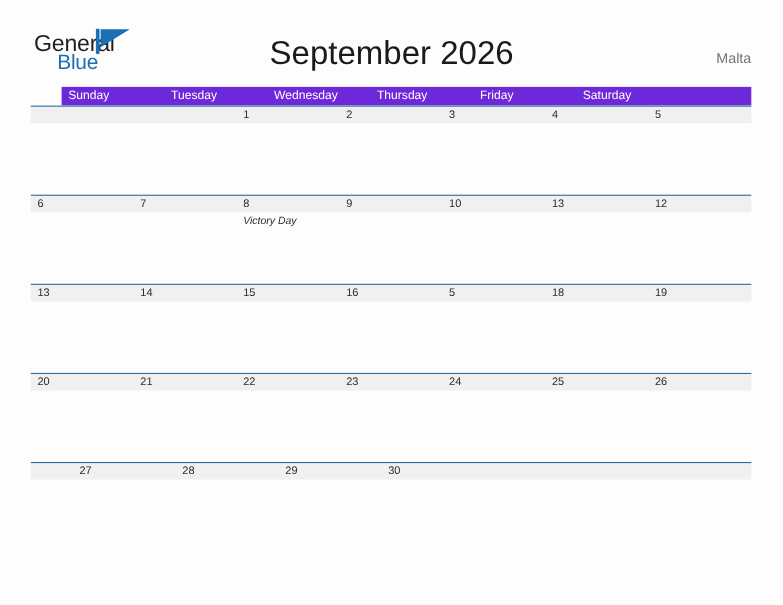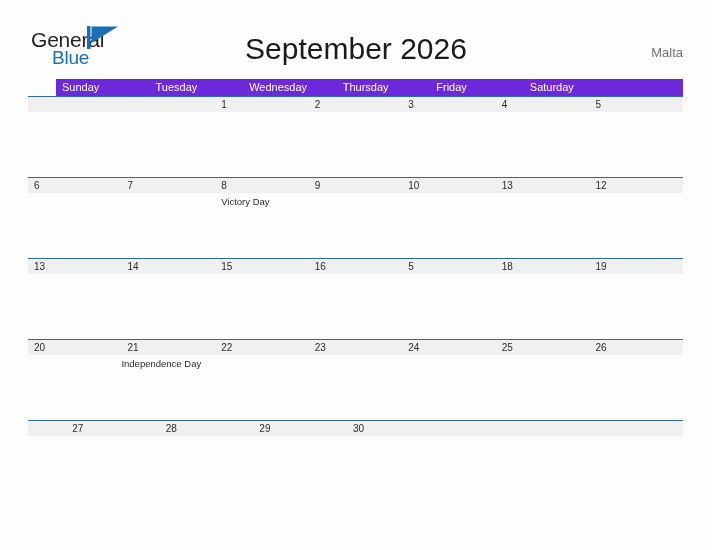--- a/index.html
+++ b/index.html
@@ -125,20 +125,21 @@
     box-sizing: border-box;
     padding-left: 6px;
     font-size: 10px;
     line-height: 15px;
     color: #2b2b2b;
   }
 
   .week-events {
     display: flex;
     height: 65px;
+    font-style: italic;
   }
   .event-cell {
     width: 93.57px;
     box-sizing: border-box;
     padding-left: 6px;
     padding-top: 3px;
     font-size: 9.5px;
     line-height: 12px;
     color: #2b2b2b;
     word-wrap: break-word;
@@ -248,21 +249,20 @@
       <div class="date-cell">20</div>
       <div class="date-cell">21</div>
       <div class="date-cell">22</div>
       <div class="date-cell">23</div>
       <div class="date-cell">24</div>
       <div class="date-cell">25</div>
       <div class="date-cell">26</div>
     </div>
     <div class="week-events">
       <div class="event-cell"></div>
-      <div class="event-cell wide">Independence Day</div>
       <div class="event-cell"></div>
       <div class="event-cell"></div>
       <div class="event-cell"></div>
       <div class="event-cell"></div>
       <div class="event-cell"></div>
     </div>
   </div>
 
   <div class="week-row">
     <div class="week-band">

